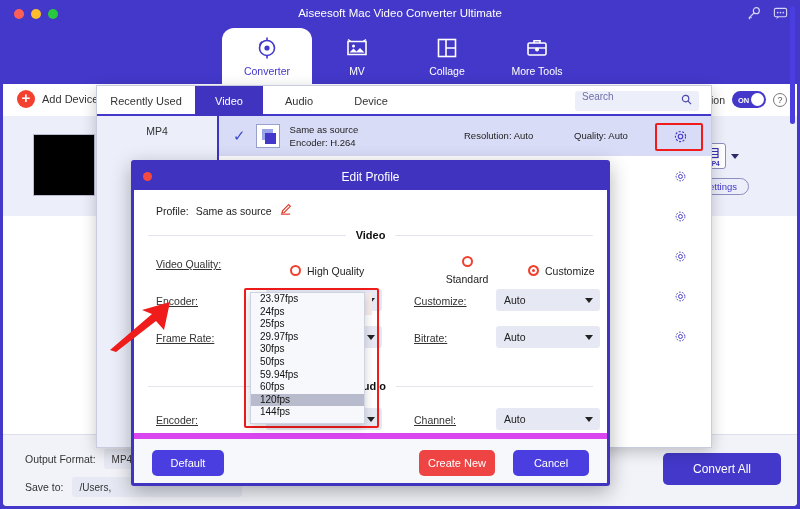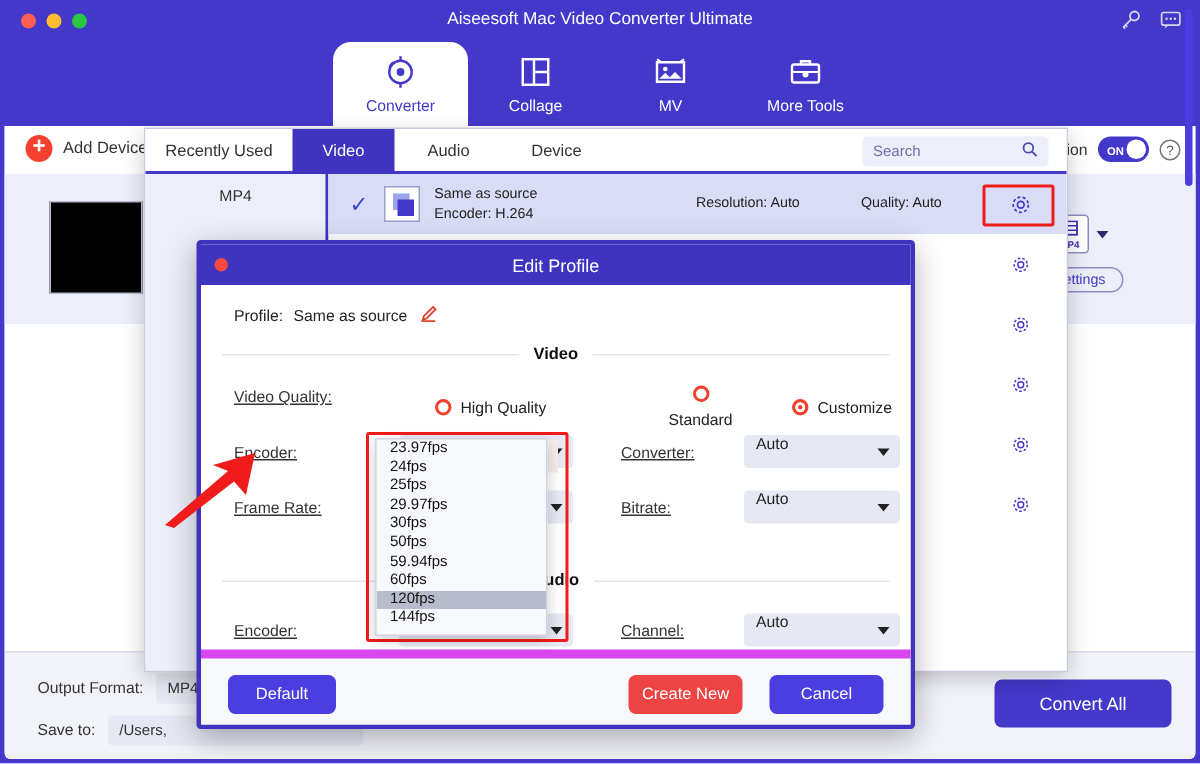--- a/index.html
+++ b/index.html
@@ -145,21 +145,21 @@
     box-shadow: 0 4px 14px rgba(0,0,0,.22);
   }
   .ptabs { height: 30px; background: #fff; position: relative; border-bottom: 2px solid #4338c9; }
   .ptab {
     position: absolute; top: 0; height: 30px; display: flex; align-items: center; justify-content: center;
     font-size: 11px; color: #333;
   }
   .ptab.active { background: #3f33c0; color: #fff; }
   .psearch {
     position: absolute; right: 12px; top: 5px; width: 124px; height: 20px;
-    background: #eceefa; border-radius: 3px; display: flex; align-items: center;
+    background: #eceefa; border-radius: 3px; display: flex; 
     padding: 0 7px; justify-content: space-between;
   }
   .psearch .ph { font-size: 10px; color: #6f6fa8; }
 
   .pbody { position: absolute; top: 30px; left: 0; right: 0; bottom: 0; display: flex; }
   .pcats { width: 122px; background: #eceefa; border-right: 2px solid #3f33c0; }
   .pcat { height: 30px; display: flex; align-items: center; justify-content: center; font-size: 10.5px; color: #333; }
   .pitems { flex: 1; background: #ffffff; position: relative; }
   .pitem {
     height: 40px; display: flex; align-items: center; gap: 10px; padding-left: 14px;
@@ -223,21 +223,21 @@
     display: flex; align-items: center; gap: 10px; margin-top: 11px;
     font-size: 11px; font-weight: bold; color: #111;
   }
   .sect .line { flex: 1; height: 1px; background: #e3e4ee; }
 
   .frow { position: relative; height: 26px; margin-top: 11px; }
   .flabel { position: absolute; left: 8px; top: 6px; font-size: 10.5px; color: #333; text-decoration: underline; }
   .flabel.right { left: 266px; }
   .fsel {
     position: absolute; height: 22px; background: #e6e8f3; border-radius: 3px;
-    display: flex; align-items: flex-start; padding: 0 8px; font-size: 10.5px; color: #222;
+    display: flex; align-items: center; padding: 0 8px; font-size: 10.5px; color: #222;
   }
   .fsel.left { left: 118px; width: 116px; }
   .fsel.rightc { left: 348px; width: 104px; }
   .fcaret {
     position: absolute; right: 7px; top: 9px;
     width: 0; height: 0; border-left: 4px solid transparent;
     border-right: 4px solid transparent; border-top: 5px solid #222;
   }
 
   .radios { position: absolute; left: 118px; top: 4px; display: flex; gap: 0; font-size: 10.5px; color: #222; padding-left: 24px; }
@@ -319,37 +319,37 @@
               <path d="M12 1.5v3M12 19.5v3" stroke="#4338c9" stroke-width="1.6"></path>
               <path d="M7 5.6A7.7 7.7 0 0 0 4.6 9" stroke="#4338c9" stroke-width="1.4" fill="none"></path>
             </svg>
         </span>
         <span class="nlabel">Converter</span>
       </div>
 
       <div class="navitem">
         <span class="nicon">
           <svg width="24" height="24" viewBox="0 0 24 24">
-              <rect x="3.5" y="3.5" width="17" height="17" fill="none" stroke="#fff" stroke-width="1.6"></rect>
-              <path d="M11 3.5v17M11 12h9.5" stroke="#fff" stroke-width="1.6"></path>
-            </svg>
-        </span>
-        <span class="nlabel">Collage</span>
-      </div>
-
-      <div class="navitem">
-        <span class="nicon">
-          <svg width="24" height="24" viewBox="0 0 24 24">
               <path d="M3 5.5h18v13H3z" fill="none" stroke="#fff" stroke-width="1.6"></path>
               <path d="M3 3.5l3 2M21 3.5l-3 2" stroke="#fff" stroke-width="1.4"></path>
               <circle cx="8.5" cy="10" r="1.5" fill="#fff"></circle>
               <path d="M4.5 16.5l4-4 3 3 3.5-3.5 4.5 4.5z" fill="#fff"></path>
             </svg>
         </span>
         <span class="nlabel">MV</span>
+      </div>
+
+      <div class="navitem">
+        <span class="nicon">
+          <svg width="24" height="24" viewBox="0 0 24 24">
+              <rect x="3.5" y="3.5" width="17" height="17" fill="none" stroke="#fff" stroke-width="1.6"></rect>
+              <path d="M11 3.5v17M11 12h9.5" stroke="#fff" stroke-width="1.6"></path>
+            </svg>
+        </span>
+        <span class="nlabel">Collage</span>
       </div>
 
       <div class="navitem">
         <span class="nicon">
           <svg width="24" height="24" viewBox="0 0 24 24">
               <rect x="3" y="7" width="18" height="12" rx="1.5" fill="none" stroke="#fff" stroke-width="1.6"></rect>
               <path d="M9 7V4.8h6V7" fill="none" stroke="#fff" stroke-width="1.6"></path>
               <path d="M3 12h18" stroke="#fff" stroke-width="1.4"></path>
               <circle cx="12" cy="13.6" r="2" fill="#fff"></circle>
             </svg>
@@ -533,21 +533,21 @@
           </span>
         </span>
       </div>
 
       <div class="frow">
         <span class="flabel">Encoder:</span>
         <span class="fsel left">
           <span>H.264</span>
           <span class="fcaret"></span>
         </span>
-        <span class="flabel right">Converter:</span>
+        <span class="flabel right">Customize:</span>
         <span class="fsel rightc">
           <span>Auto</span>
           <span class="fcaret"></span>
         </span>
       </div>
 
       <div class="frow">
         <span class="flabel">Frame Rate:</span>
         <span class="fsel left">
           <span>Auto</span>

